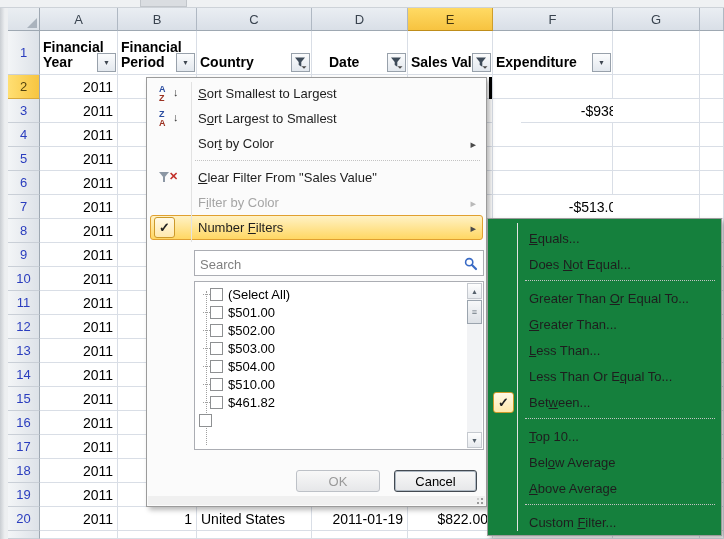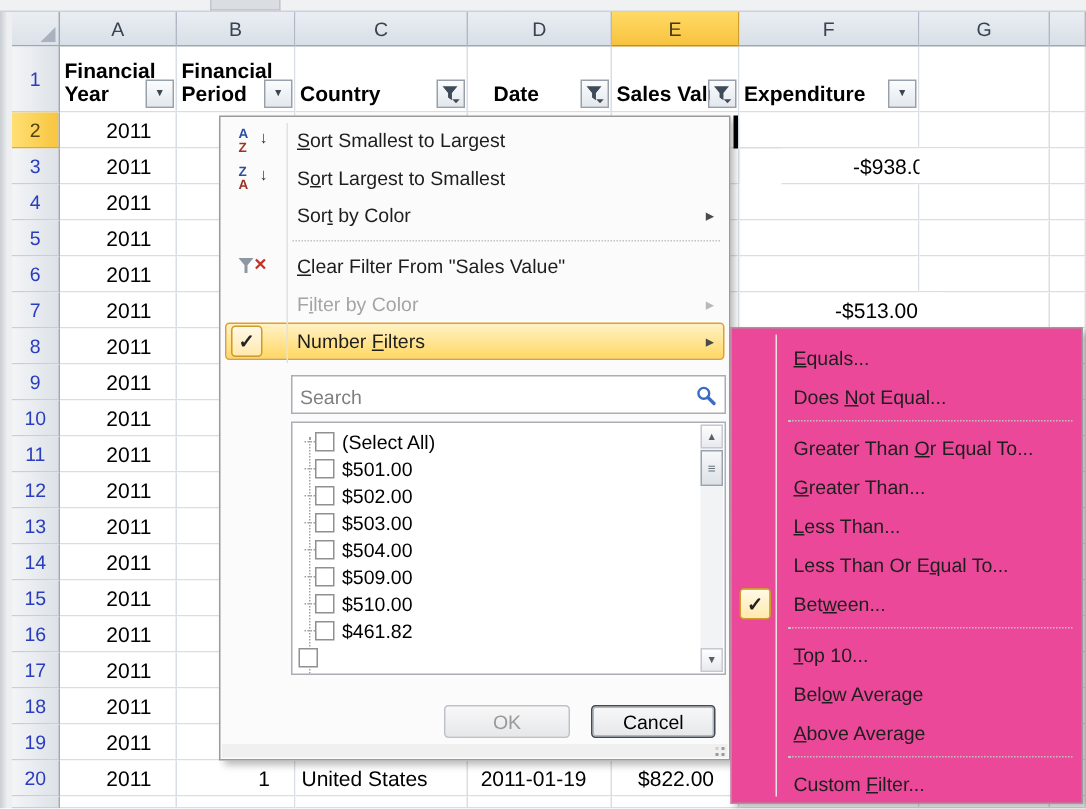--- a/index.html
+++ b/index.html
@@ -26,21 +26,21 @@
     border-bottom-color:#BF8D1A;color:#443711;}
   .rowhdr{position:absolute;left:8px;width:32px;box-sizing:border-box;
     background:linear-gradient(to right,#F3F5F7,#DDE2E8);border-right:1px solid #9EA8B2;
     border-bottom:1px solid #C9CFD7;color:#2A3DBE;font-size:13px;
     display:flex;align-items:center;justify-content:center;z-index:2;}
   .rowhdr.sel{background:linear-gradient(to right,#FFDF73,#F7C540);color:#54440F;
     border-bottom-color:#D8A93C;}
   .cell{position:absolute;box-sizing:border-box;background:#fff;border-right:1px solid #D9DEE6;
     border-bottom:1px solid #D9DEE6;font-size:14px;color:#000;display:flex;
     align-items:flex-end;padding-bottom:3px;z-index:1;}
-  .cell.tr{justify-content:flex-end;padding-right:16px;}
+  .cell.tr{justify-content:flex-end;padding-right:4px;}
   .cell.tl{justify-content:flex-start;padding-left:4px;}
   .hdrlabel{position:absolute;top:31px;height:41px;box-sizing:border-box;display:flex;
     align-items:flex-end;padding-bottom:2px;font-weight:bold;font-size:14px;line-height:15px;
     color:#000;z-index:2;}
   .fbtn{position:absolute;top:53px;width:19px;height:19px;box-sizing:border-box;
     background:linear-gradient(#FBFCFD,#E3E8EE);border:1px solid #98A1AB;display:flex;
     align-items:center;justify-content:center;z-index:3;}
   .fbtn svg{display:block;}
   .darr{font-size:7px;color:#3E4650;}
   #active-cell-edge{position:absolute;left:489px;top:77px;width:3px;height:22px;
@@ -105,21 +105,21 @@
     font-size:13px;display:flex;align-items:center;justify-content:center;
     background:linear-gradient(#F8F8F8,#E6E7E9);}
   #ok-btn{left:149px;width:84px;border:1px solid #BDC1C7;color:#9A9A9A;}
   #cancel-btn{left:247px;width:83px;border:1px solid #434A52;color:#000;
     box-shadow:inset 0 0 0 1px #AEB8C2;}
   #panel-bottom{position:absolute;left:1px;right:1px;bottom:1px;height:9px;background:#F0F0F0;}
   #panel-grip{position:absolute;right:3px;bottom:2px;width:12px;height:10px;}
   #panel-grip::before{content:"";position:absolute;right:0;bottom:0;width:2px;height:2px;
     background:#9A9A9A;box-shadow:-4px 0 #9A9A9A,0 -4px #9A9A9A,-4px -4px #CFCFCF;}
   
-  #nf-submenu{position:absolute;left:487px;top:218px;width:235px;height:318px;background:#ec4899;
+  #nf-submenu{position:absolute;left:487px;top:218px;width:235px;height:318px;background:#15803d;
     border:1px solid #9B9B9B;box-shadow:3px 3px 5px rgba(0,0,0,.28);z-index:20;box-sizing:border-box;}
   .gutterline2{position:absolute;left:29px;top:4px;bottom:4px;width:1px;background:#E2E2E2;}
   #submenu-items{position:absolute;left:0;top:6px;right:0;}
   .smitem{height:26px;position:relative;display:flex;align-items:center;padding-left:37px;
     margin:0 3px;border:1px solid transparent;border-radius:3px;font-size:13px;color:#1E1E1E;
     box-sizing:border-box;}
   .smsep{height:8px;position:relative;margin:0 3px;}
   .smsep::after{content:"";position:absolute;left:34px;right:3px;top:3px;
     border-top:1px dotted #C3C3C3;}
 </style>
@@ -450,25 +450,20 @@
           <span class="llabel">$503.00</span>
         </div>
         <div class="litem">
           <span class="conn"></span>
           <span class="cbox"></span>
           <span class="llabel">$504.00</span>
         </div>
         <div class="litem">
           <span class="conn"></span>
           <span class="cbox"></span>
-          <span class="llabel">$509.00</span>
-        </div>
-        <div class="litem">
-          <span class="conn"></span>
-          <span class="cbox"></span>
           <span class="llabel">$510.00</span>
         </div>
         <div class="litem">
           <span class="conn"></span>
           <span class="cbox"></span>
           <span class="llabel">$461.82</span>
         </div>
         <div class="litem">
           <span class="cbox"></span>
         </div>

